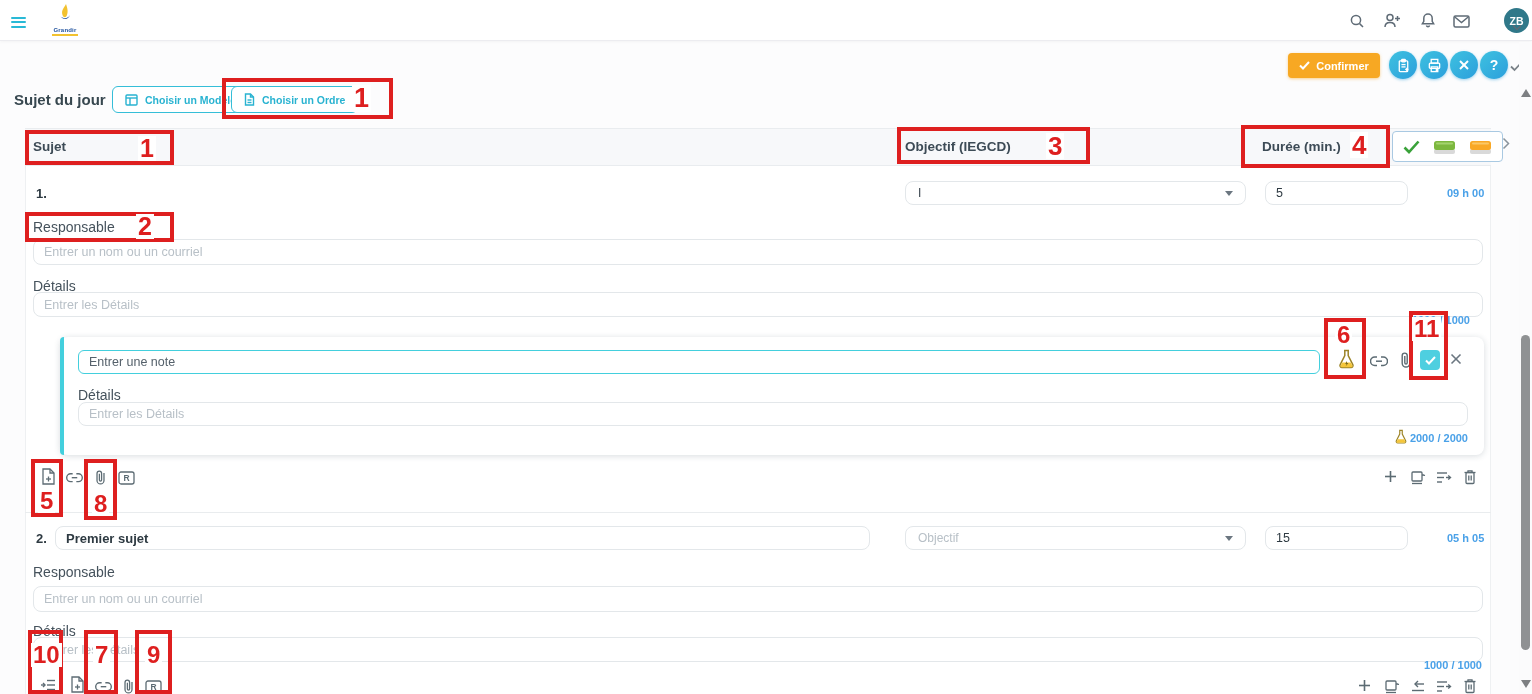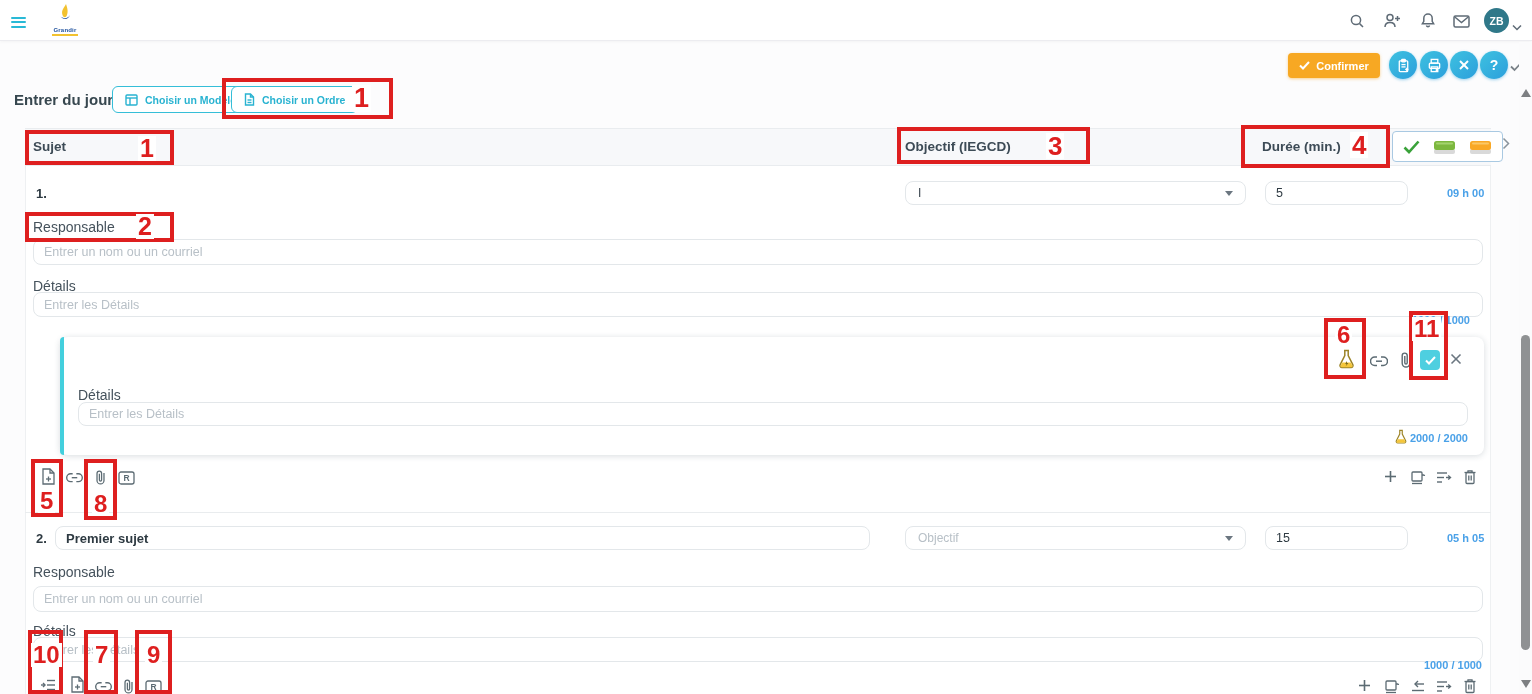--- a/index.html
+++ b/index.html
@@ -9,21 +9,21 @@
   .abs { position:absolute; }
 
   
   .topbar { position:absolute; top:0; left:0; width:1532px; height:41px; background:#ffffff;
             border-bottom:1px solid #ececf0; box-shadow:0 1px 3px rgba(0,0,0,.04); z-index:5; }
   .burger span { display:block; width:15px; height:2px; background:#29b9d6; margin:2.5px 0; border-radius:1px; }
   .logo { text-align:center; width:34px; }
   .logo-text { font-size:6px; font-weight:bold; color:#1c4f9c; letter-spacing:.2px; }
   .logo-bar { height:2px; background:#f2c230; margin:1px 4px 0 4px; }
   .avatar { width:25px; height:25px; border-radius:50%; background:#2f7889; color:#fff;
-            font-size:10.5px; font-weight:bold; display:flex; align-items:center; justify-content:center; }
+            font-size:10.5px; font-weight:bold; display:flex; align-items:center; justify-content:center;margin-left:20px; }
 
   
   .btn-confirm { background:#f7a823; color:#fff; border:none; border-radius:4px; height:25px; width:92px;
                  font-size:11px; font-weight:bold; display:flex; align-items:center; justify-content:center; gap:6px;
                  font-family:"Liberation Sans", sans-serif; box-shadow:0 1px 3px rgba(247,168,35,.5); cursor:pointer; }
   .cbtn { width:28px; height:28px; border-radius:50%; border:none; cursor:pointer;
           background:linear-gradient(135deg,#3ec1e0,#2b9fdc); color:#fff;
           display:flex; align-items:center; justify-content:center; box-shadow:0 1px 3px rgba(43,159,220,.45); }
 
   
@@ -167,21 +167,21 @@
   </button>
   <button class="abs cbtn" style="left:1480px;top:51px;">
     <span style="font-size:14px;font-weight:bold;">?</span>
   </button>
   <div class="abs" style="left:1510px;top:58px;">
     <svg width="13" height="11" viewBox="0 0 13 11" fill="none" stroke="#7a8288" stroke-width="1.8">
         <polyline points="1,5.5 4.5,9 12,1"></polyline>
       </svg>
   </div>
 
-  <div class="abs page-title" style="left:14px;top:91px;">Entrer du jour</div>
+  <div class="abs page-title" style="left:14px;top:91px;">Sujet du jour</div>
   <button class="abs obtn" style="left:112px;top:86px;">
     <svg width="13" height="12" viewBox="0 0 13 12" fill="none" stroke="#29b3d1" stroke-width="1.4">
         <rect x="1" y="1" width="11" height="10" rx="1"></rect>
         <line x1="1" y1="4" x2="12" y2="4"></line>
         <line x1="5" y1="4" x2="5" y2="11"></line>
       </svg>
     <span>Choisir un Modèle</span>
   </button>
   <button class="abs obtn" style="left:231px;top:86px;">
     <svg width="11" height="13" viewBox="0 0 11 13" fill="none" stroke="#29b3d1" stroke-width="1.4">
@@ -230,20 +230,21 @@
 
   <div class="abs lbl" style="left:33px;top:219px;">Responsable</div>
   <input class="abs inp" style="left: 33px; top: 239px; width: 1450px; height: 26px;" readonly="" placeholder="Entrer un nom ou un courriel">
 
   <div class="abs lbl" style="left:33px;top:278px;">Détails</div>
   <input class="abs inp" style="left: 33px; top: 292px; width: 1450px; height: 25px;" readonly="" placeholder="Entrer les Détails">
   <div class="abs counter" style="left:1380px;top:314px;width:90px;">1000 / 1000</div>
 
   <div class="notecard">
     <div class="notebar"></div>
+    <input class="note-inp abs" style="left: 18px; top: 13px; width: 1242px; height: 24px;" readonly="" placeholder="Entrer une note">
     <div class="abs" style="left:1277px;top:12px;">
       <svg width="19" height="21" viewBox="0 0 19 21">
           <path d="M7 1.5h5 M7.8 1.5v5l-4.6 9.2a2 2 0 0 0 1.8 2.9h9a2 2 0 0 0 1.8-2.9L11.2 6.5v-5" fill="none" stroke="#9c8428" stroke-width="1.5"></path>
           <path d="M5.2 13.5h8.6l1.6 3.3a1 1 0 0 1-.9 1.4h-10a1 1 0 0 1-.9-1.4z" fill="#f5c63a"></path>
           <path d="M9.8 12l-1.6 3h1.4l-1 2.6 2.8-3.6H10z" fill="#7a6a1a"></path>
         </svg>
     </div>
     <div class="abs iconbtn" style="left:1310px;top:18px;">
       <svg width="18" height="12" viewBox="0 0 18 12" fill="none" stroke="#5c6b73" stroke-width="1.5">
           <path d="M7 10.5H4.8a4.3 4.3 0 0 1 0-8.6H7"></path>

